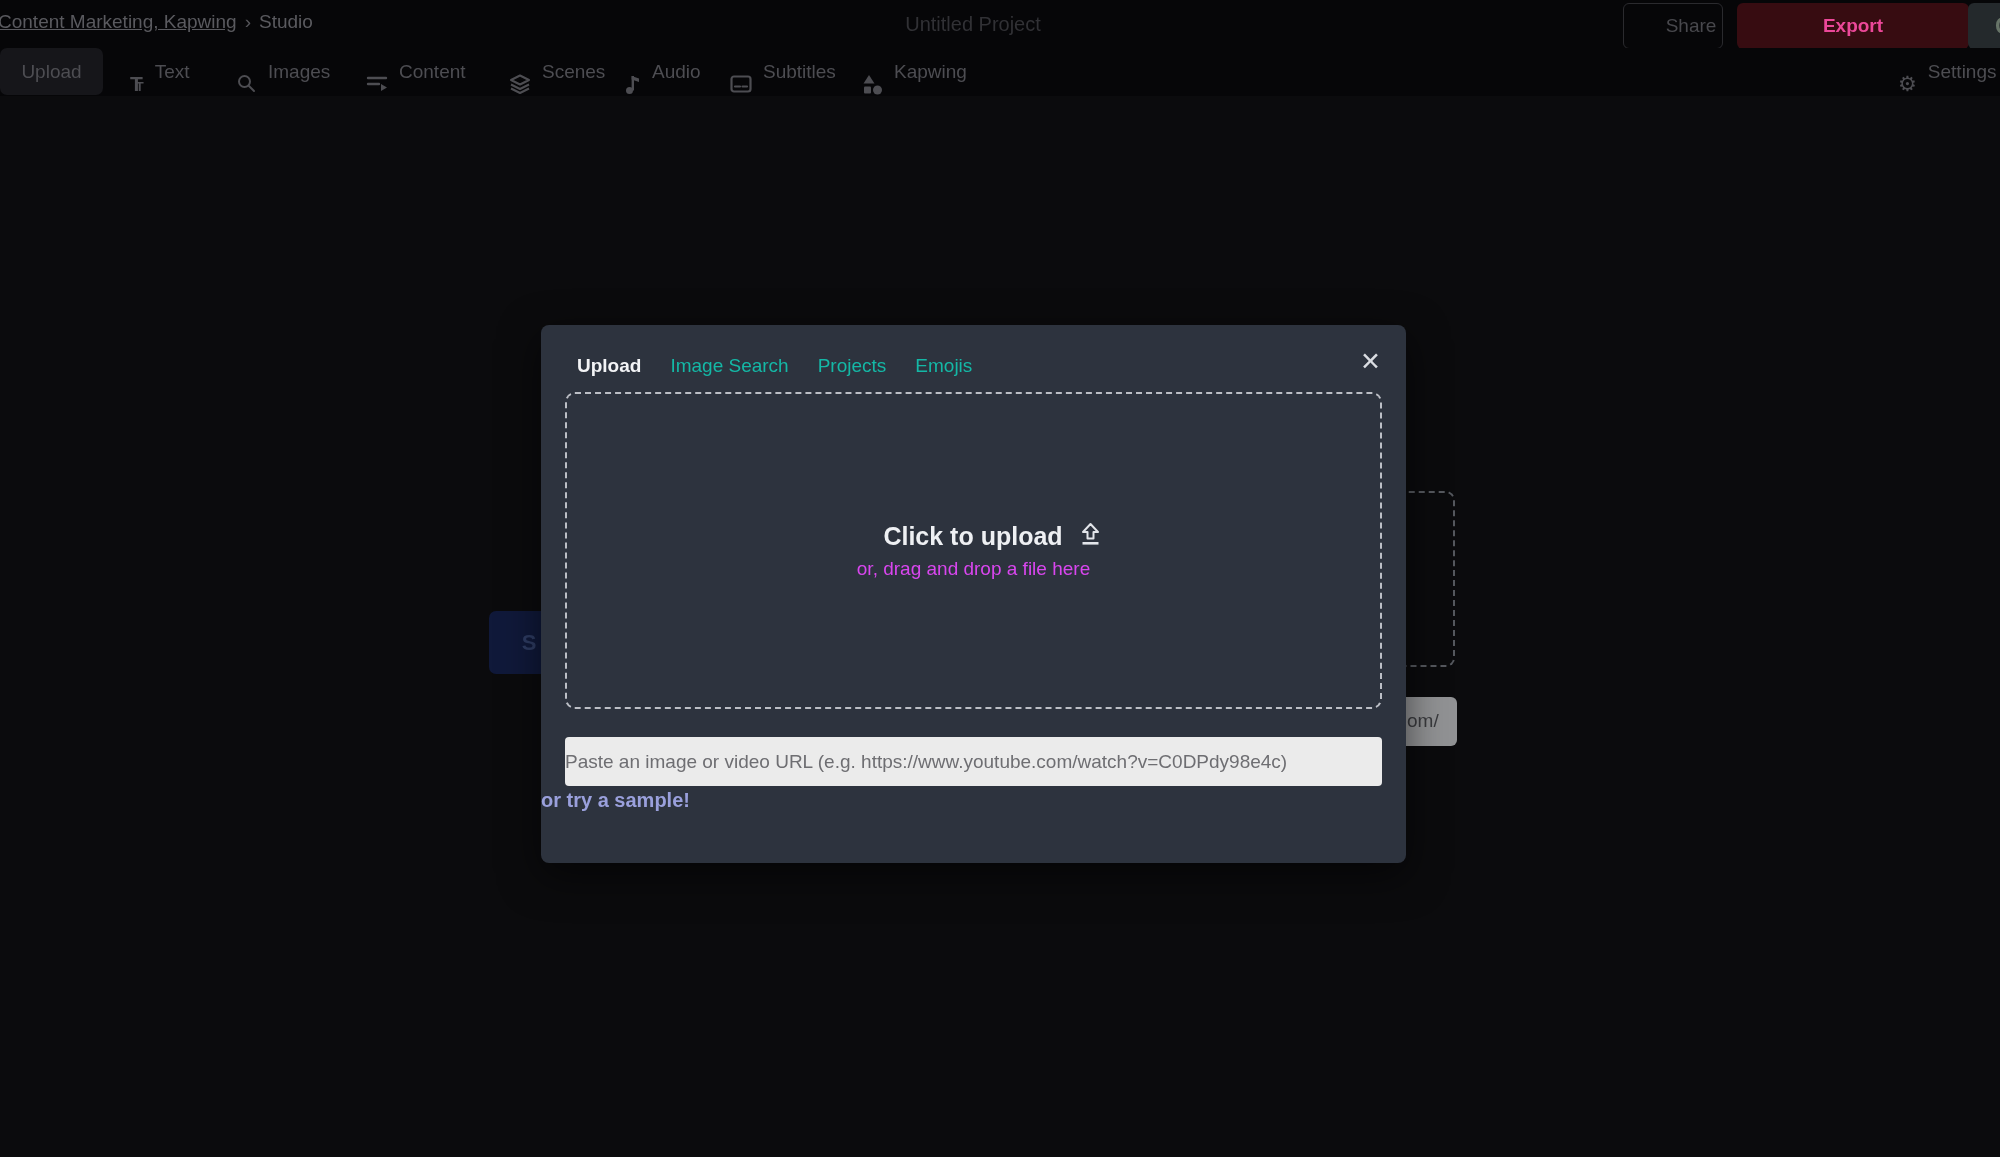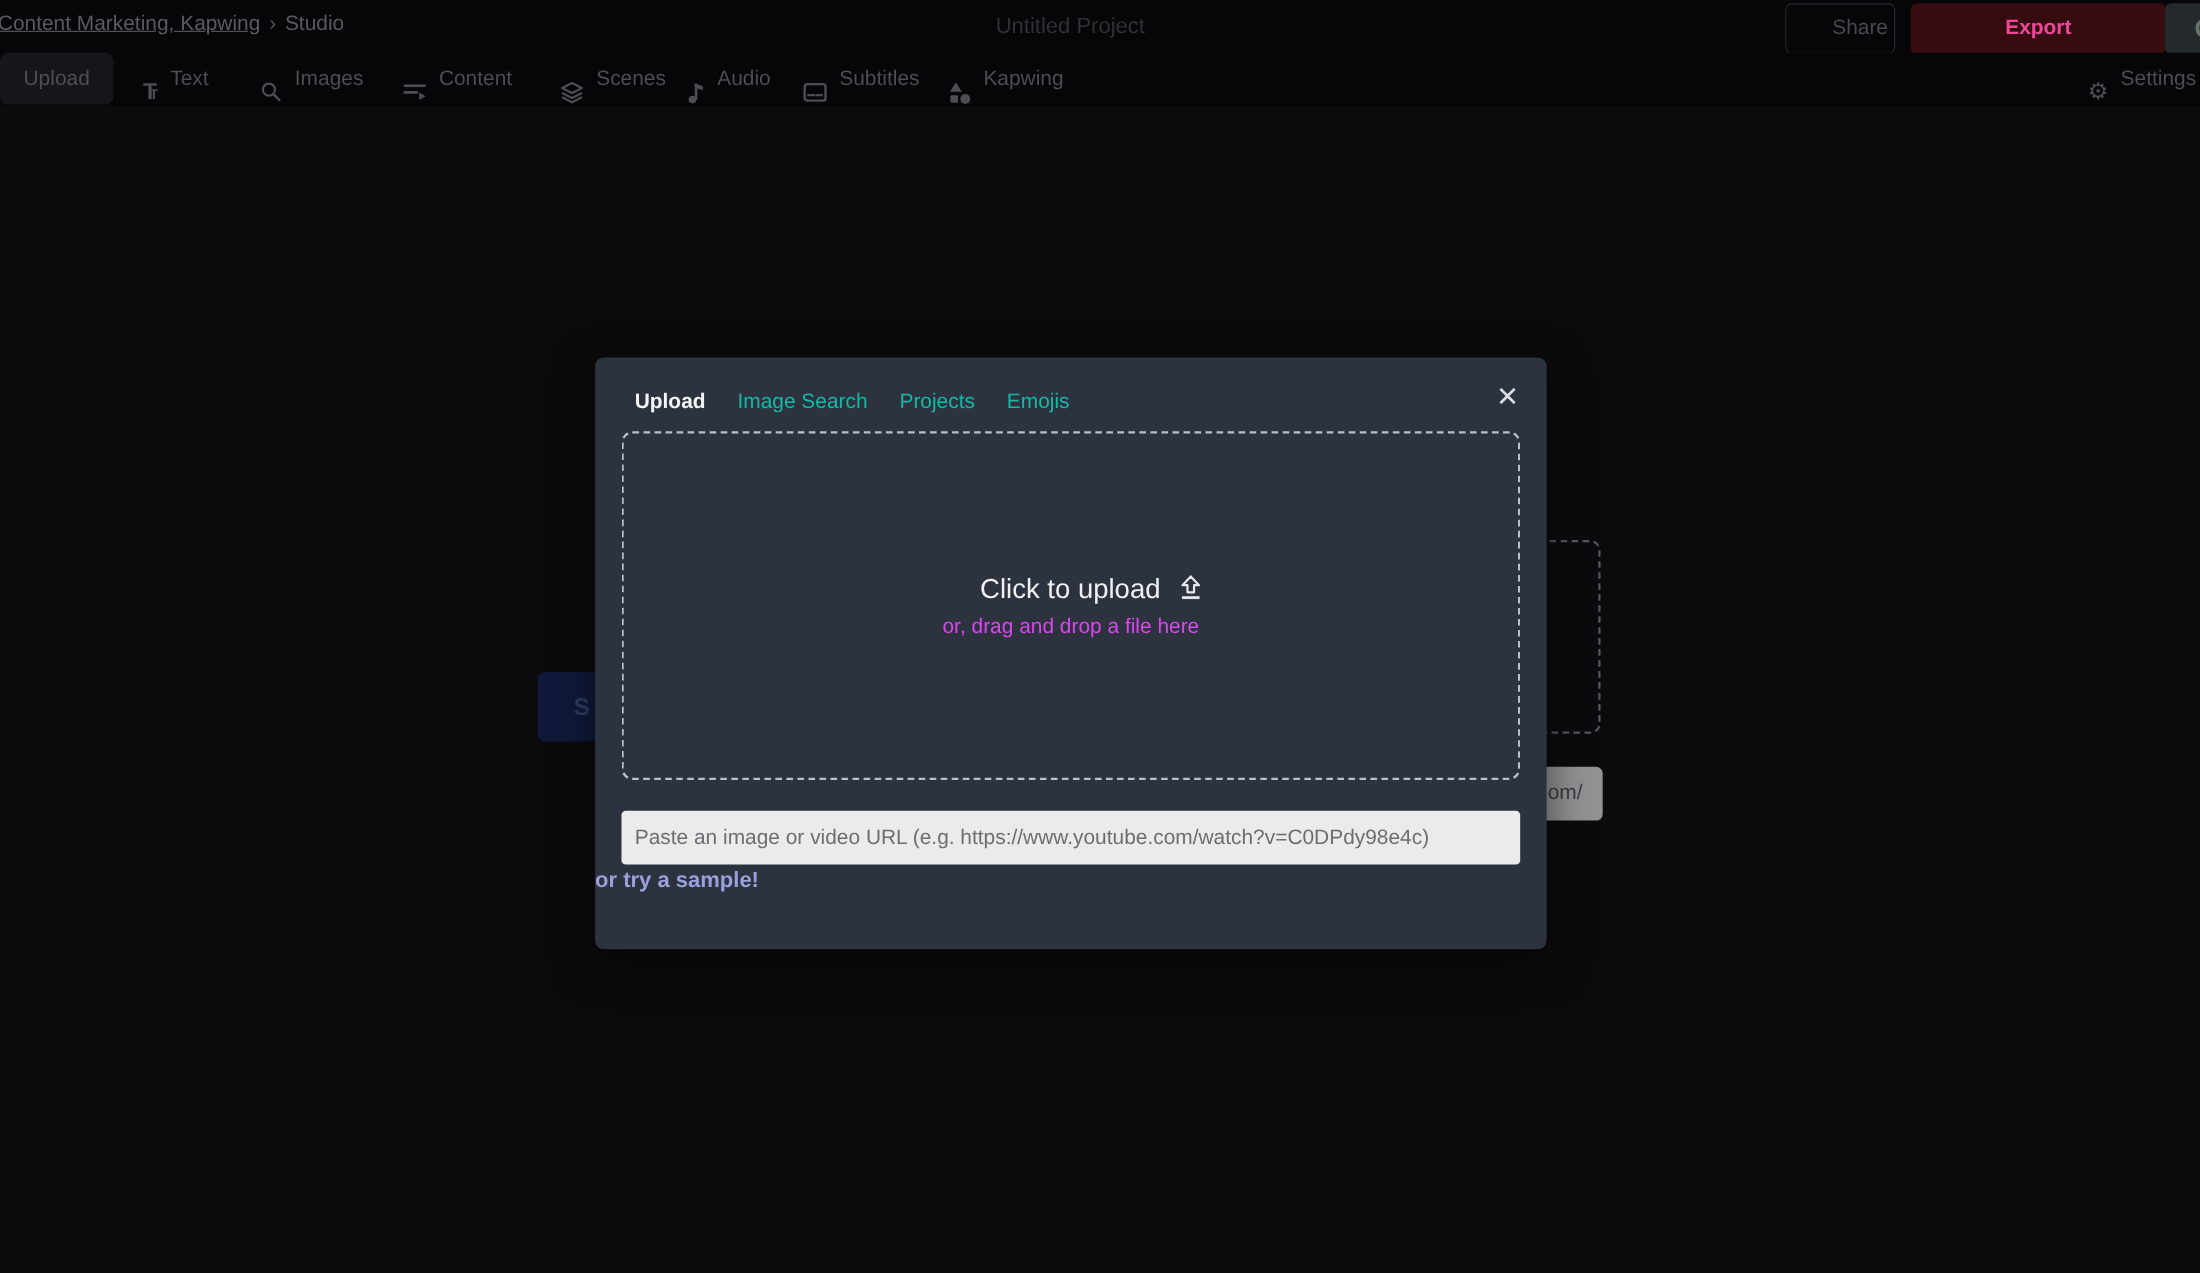--- a/index.html
+++ b/index.html
@@ -37,24 +37,24 @@
   
   .modal { position:absolute; left:541px; top:325px; width:865px; height:538px; background:#2d333e; border-radius:8px; z-index:10;
     box-shadow:0 12px 40px rgba(0,0,0,0.55); }
   .modal-tabs { position:absolute; left:36px; top:30px; display:flex; gap:29px; }
   .mtab { font-size:19px; color:#14b8a6; cursor:pointer; }
   .mtab.active { color:#f3f4f6; font-weight:600; }
   .modal-close { position:absolute; right:25px; top:24px; font-size:25px; color:#dadde2; cursor:pointer; line-height:1; }
   .dropzone { position:absolute; left:24px; top:67px; width:817px; height:317px; border:2px dashed #bcbfc6; border-radius:10px;
     display:flex; flex-direction:column; align-items:center; justify-content:center; cursor:pointer; }
   .dz-title-row { display:flex; align-items:center; gap:14px; }
-  .dz-title { font-size:25px; font-weight:400; color:#eef0f3;margin-left:40px; }
+  .dz-title { font-size:25px; font-weight:700; color:#eef0f3;margin-left:40px; }
   .dz-sub { margin-top:6px; font-size:19px; color:#d946ef; }
   .url-input { position:absolute; left:24px; top:412px; width:817px; height:49px; background:#ebebeb; border:none; border-radius:4px;
-    padding:0 12px; font-size:19px; color:#333; font-family:"Liberation Sans", sans-serif; }
+    padding:0 0; font-size:19px; color:#333; font-family:"Liberation Sans", sans-serif; }
   .url-input::placeholder { color:#6e6e72; opacity:1; }
   .sample-link { position:absolute; left:0; top:464px; width:100%; text-align:left; font-size:20px; font-weight:700; color:#9aa0dc; cursor:pointer; }
 </style>
 </head>
 <body>
 
 <div class="page">
 
   <div class="topbar">
     <div class="breadcrumb">

